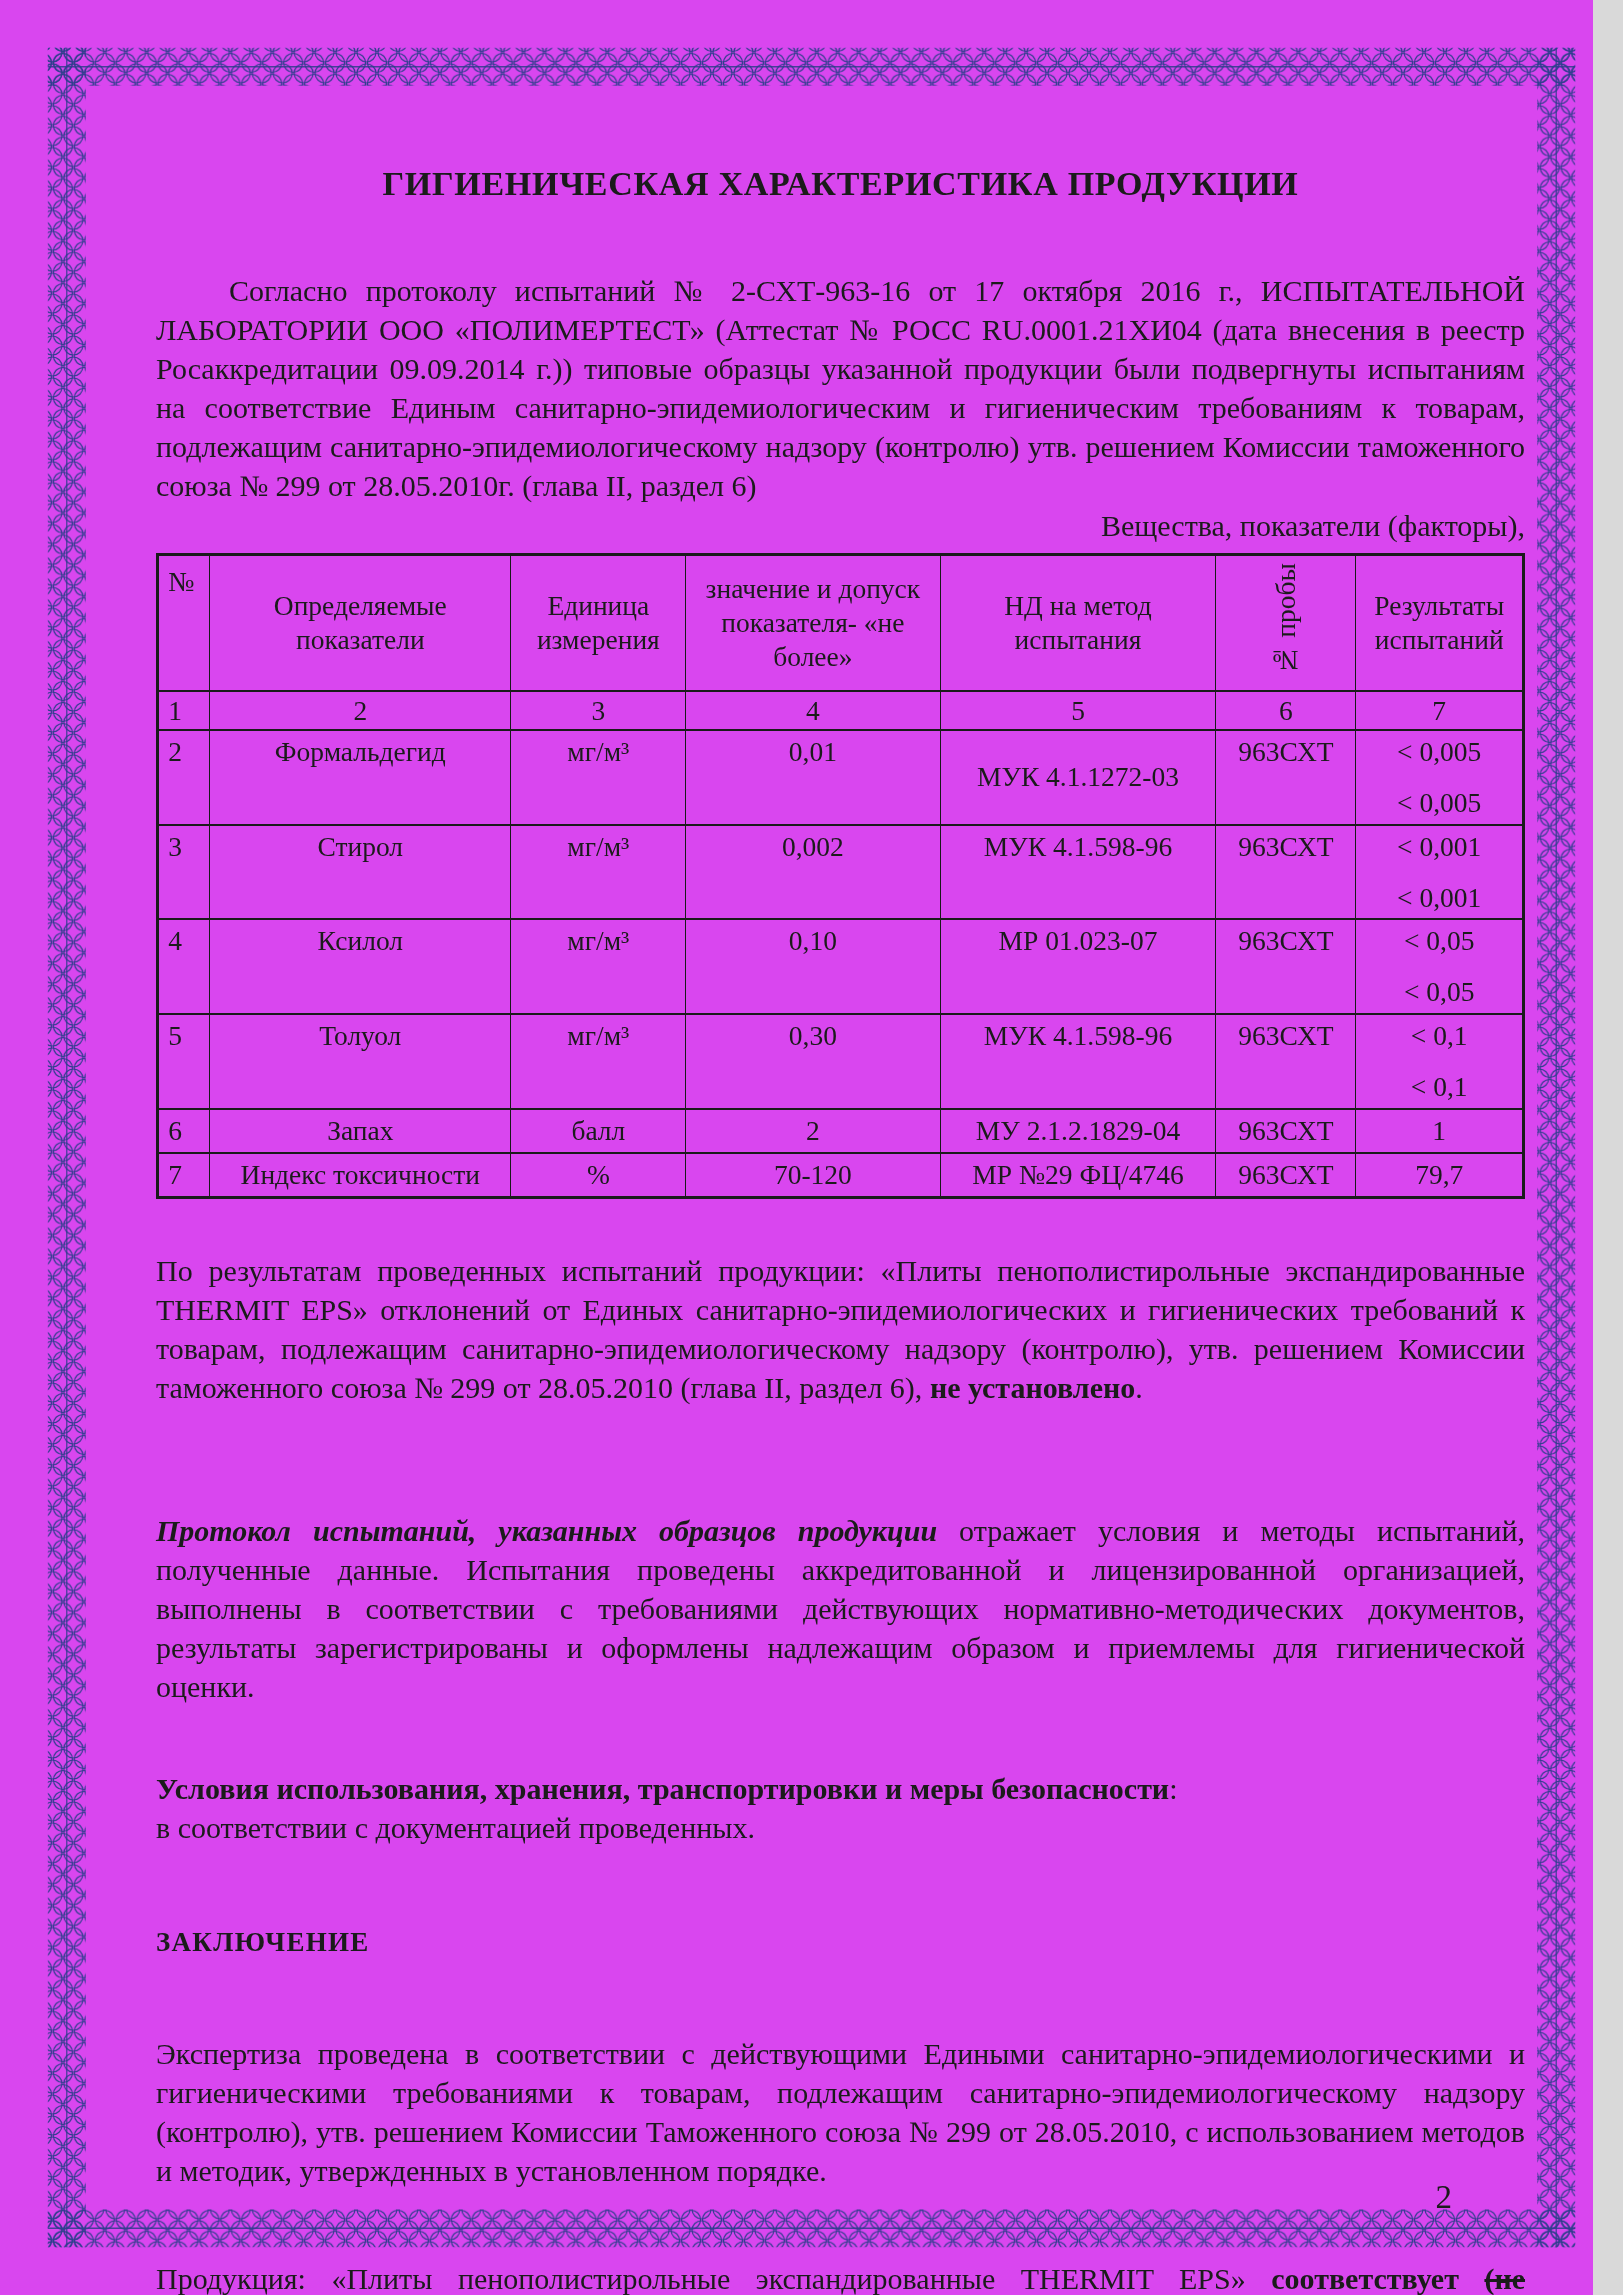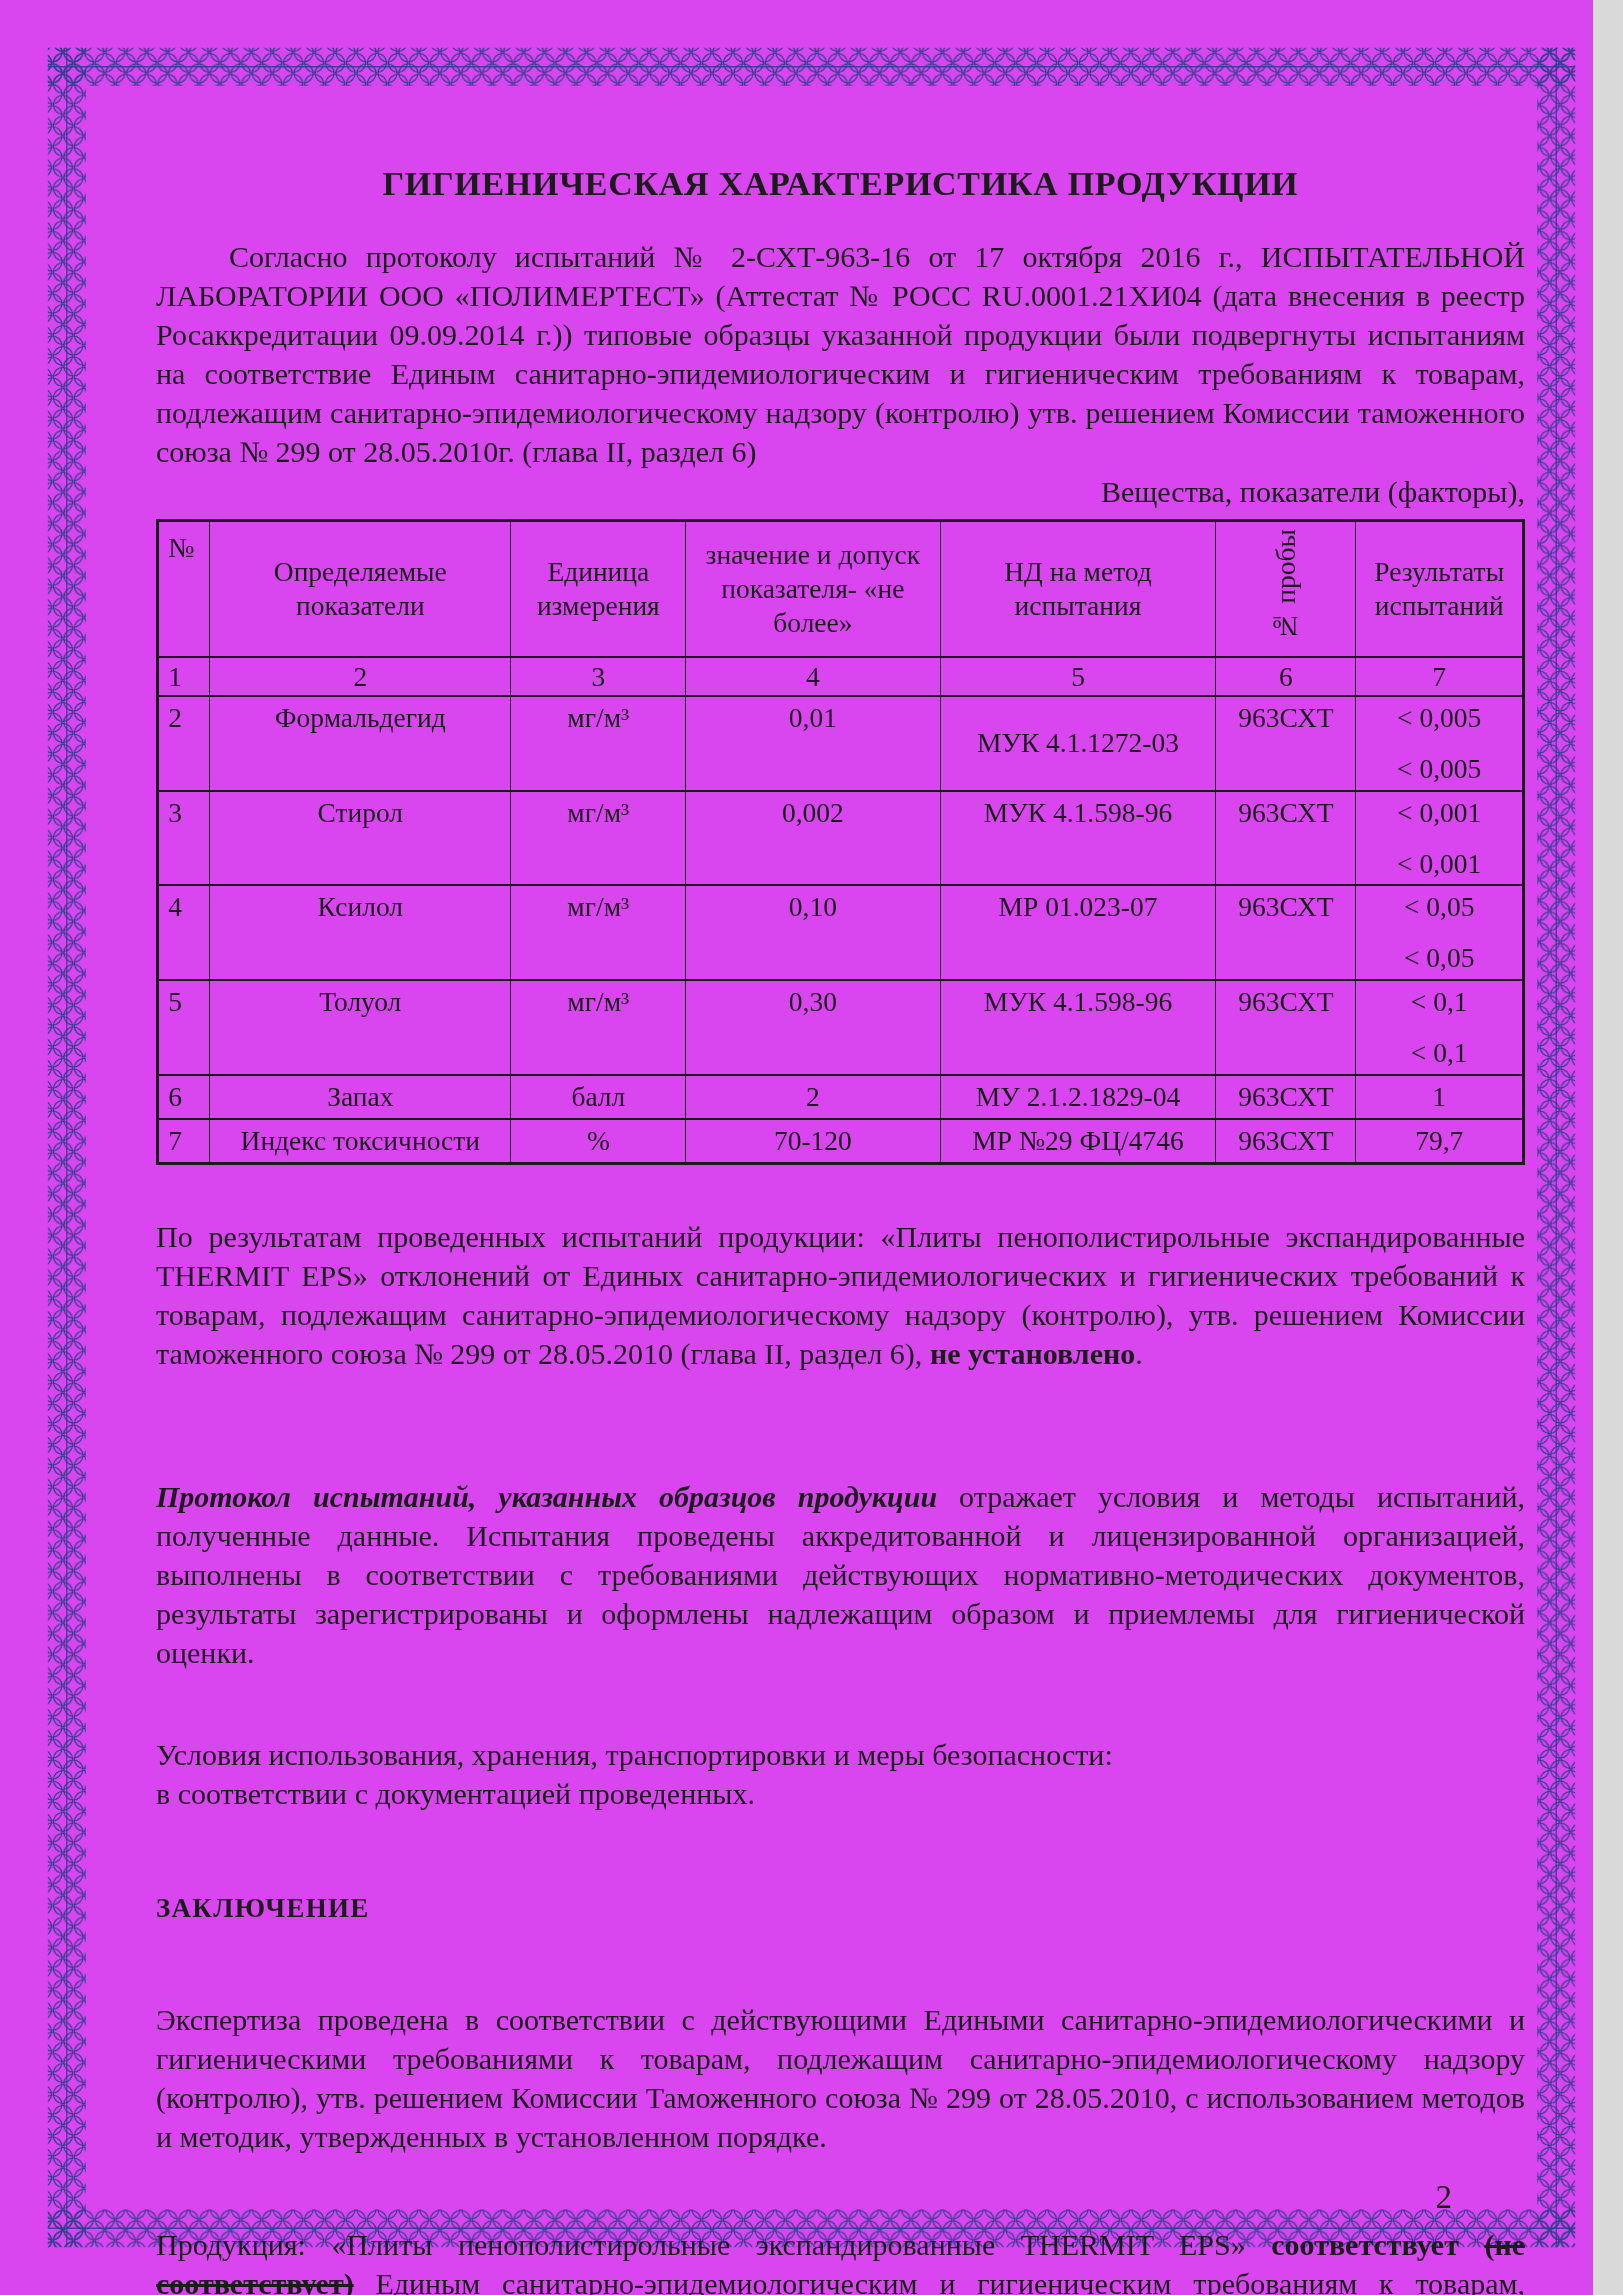--- a/index.html
+++ b/index.html
@@ -25,21 +25,21 @@
     font-weight: 700;
     text-align: center;
     letter-spacing: 0.7px;
   }
   .para {
     margin: 0;
     font-size: 30px;
     line-height: 39px;
     text-align: justify;
   }
-  .p-intro { margin-top: 34px; text-indent: 73px; }
+  .p-intro { margin-top: 68px; text-indent: 73px; }
   .table-caption { margin-top: 1.3px; text-indent: 73px; text-align: right; }
   table.results {
     border-collapse: collapse;
     table-layout: fixed;
     width: 100%;
     margin-top: 7.9px;
     font-size: 27.5px;
     line-height: 34px;
     border: 3.3px solid #1a1a1a;
   }
@@ -65,21 +65,21 @@
   tr.numrow td.c-num { text-align: left; padding-left: 9.2px; }
   tbody td { vertical-align: top; text-align: center; }
   tbody td.c-num { text-align: left; padding-left: 9.2px; }
   tbody td.c-indicator { text-align: center; }
   tbody tr.first-row td.c-method { vertical-align: middle; border-radius: 19px; }
   td.c-results div + div { margin-top: 17px; }
   .p-results { margin-top: 52px; }
   .p-protocol { margin-top: 104px; }
   .p-protocol .lead { font-weight: 700; font-style: italic; }
   .p-conditions { margin-top: 63px; text-align: left; }
-  .p-conditions .lead { font-weight: 400; }
+  .p-conditions .lead { font-weight: 700; }
   .conclusion-title {
     margin: 80px 0 0 0;
     font-size: 27px;
     font-weight: 700;
     text-align: left;
     letter-spacing: 1.3px;
   }
   .p-expertise { margin-top: 76px; }
   .p-product { margin-top: 69px; }
   .bold { font-weight: 700; }

